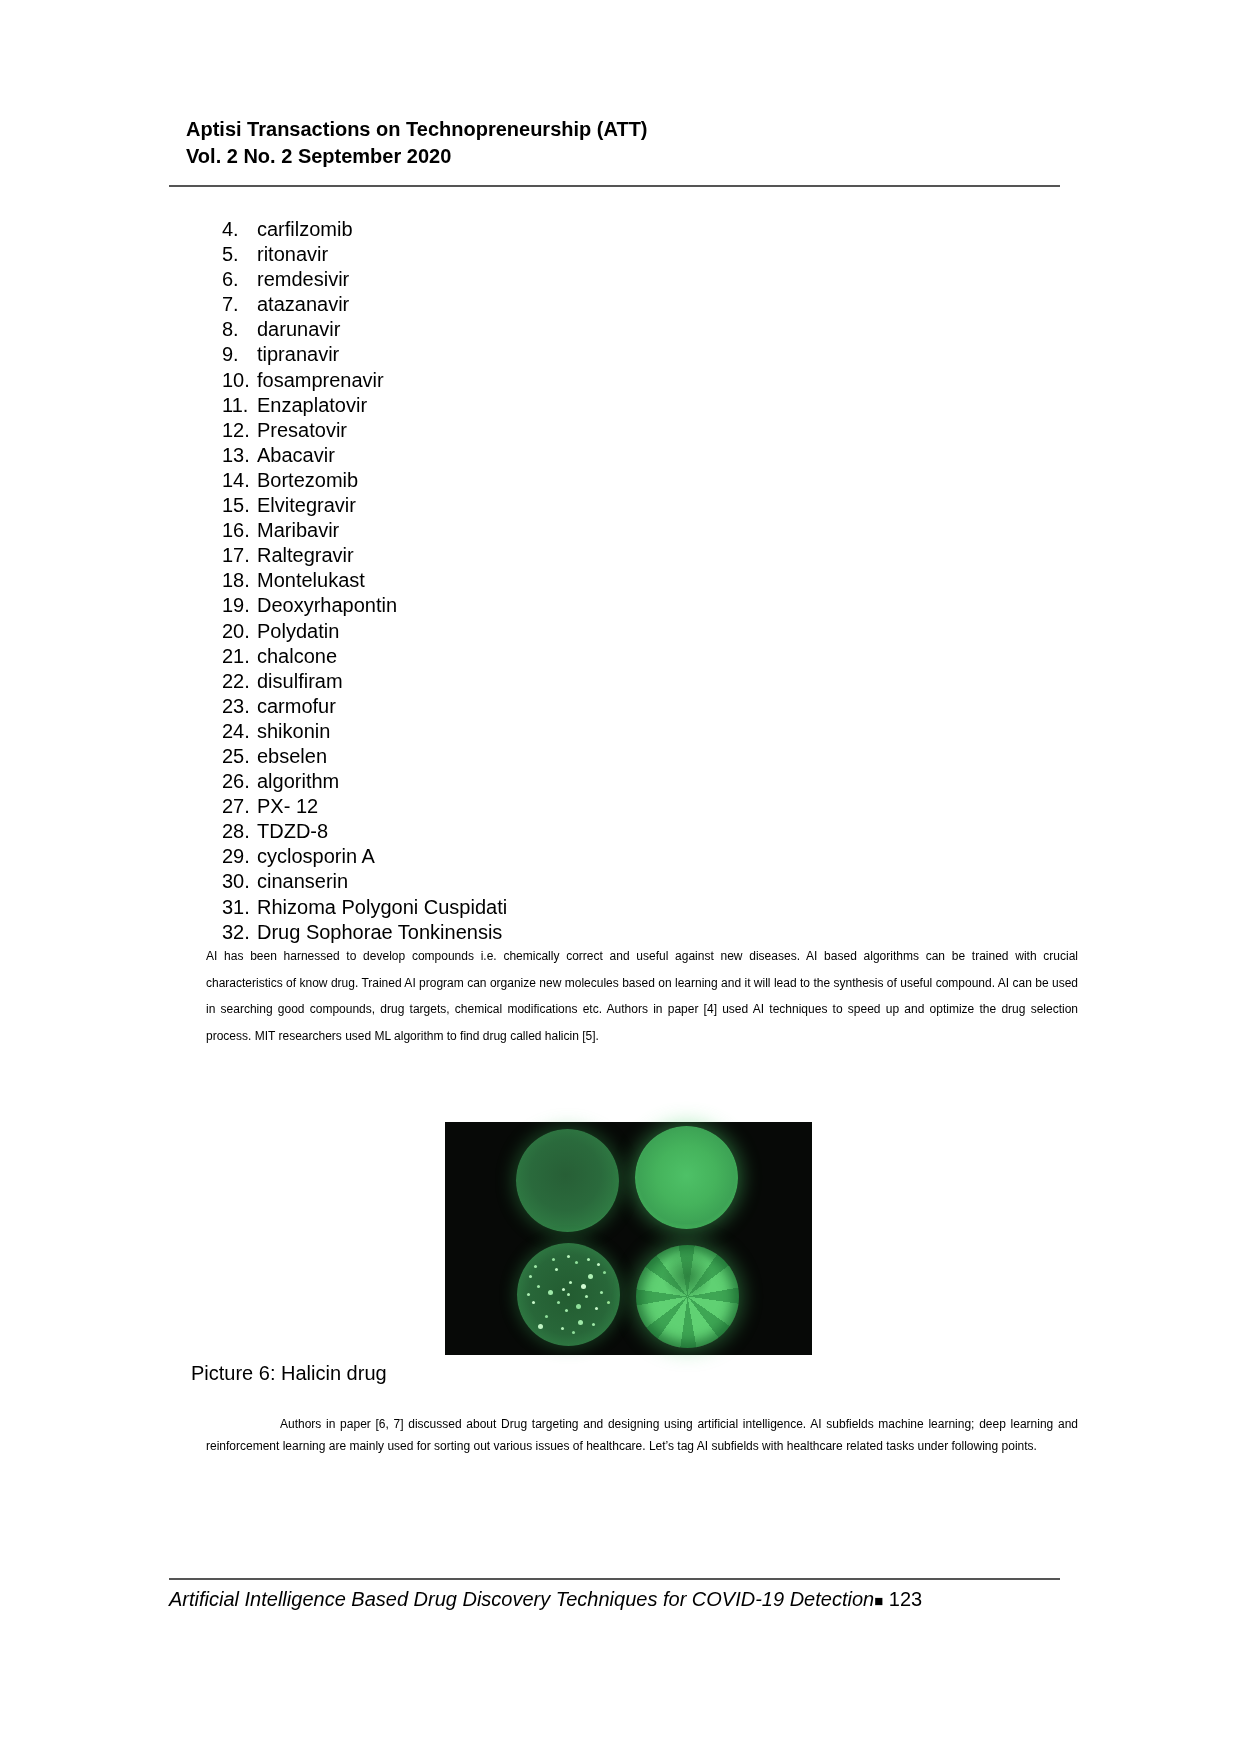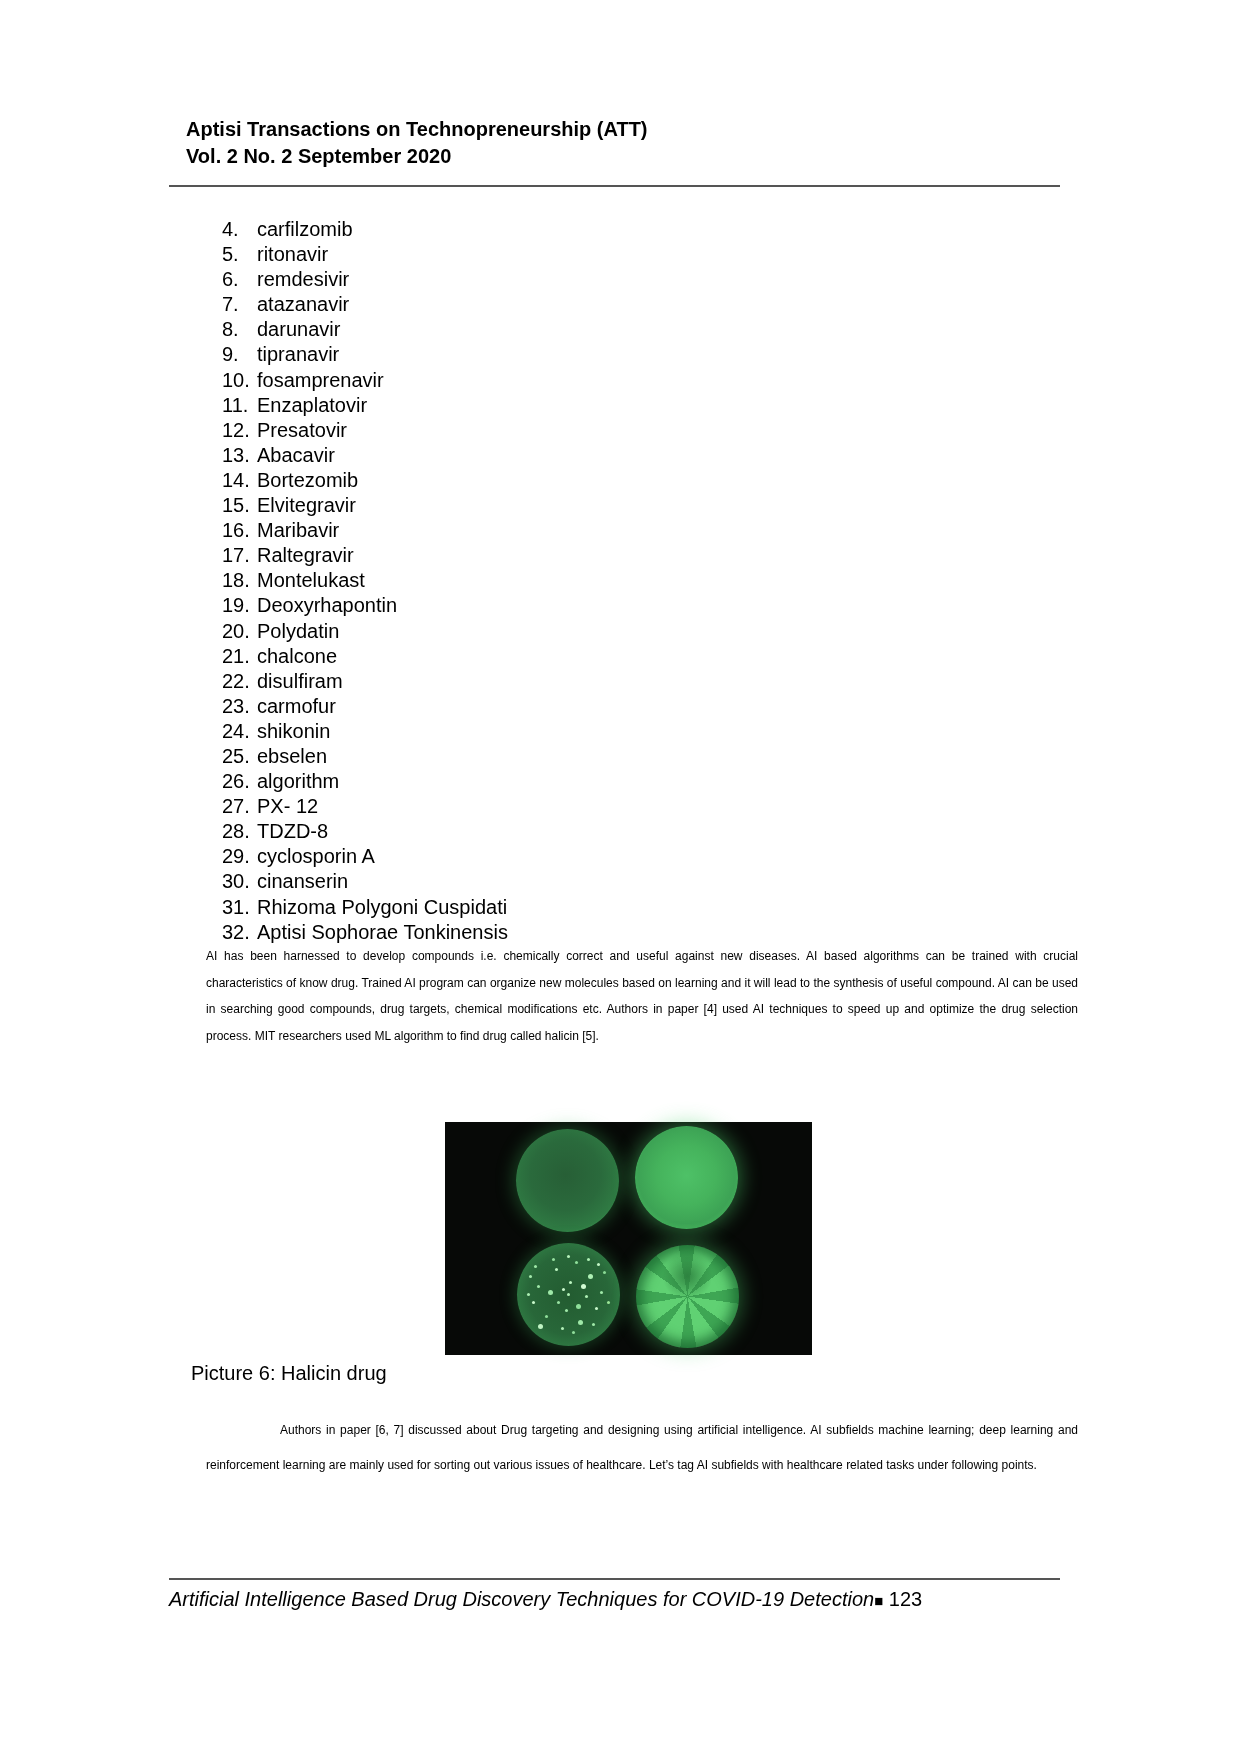--- a/index.html
+++ b/index.html
@@ -34,21 +34,21 @@
   .drug-item{
     display:flex;font-size:20px;line-height:25.1px;
   }
   .drug-item .num{width:35px;flex:0 0 35px;}
   
   .body-par{
     position:absolute;left:206px;width:872px;margin:0;
     font-size:12px;text-align:justify;
   }
   .body-par.p1{top:943px;line-height:26.5px;}
-  .body-par.p2{top:1413px;line-height:35px;text-indent:74px;}
+  .body-par.p2{top:1413px;line-height:22px;text-indent:74px;}
   
   .petri-image{
     position:absolute;left:445px;top:1122px;width:367px;height:233px;
     background:#070907;
   }
   .dish{
     position:absolute;width:103px;height:103px;border-radius:50%;
     filter:blur(0.6px);
   }
   .dish.tl{
@@ -250,21 +250,21 @@
     <span class="label">cinanserin</span>
   </li>
 
   <li class="drug-item">
     <span class="num">31.</span>
     <span class="label">Rhizoma Polygoni Cuspidati</span>
   </li>
 
   <li class="drug-item">
     <span class="num">32.</span>
-    <span class="label">Aptisi Sophorae Tonkinensis</span>
+    <span class="label">Drug Sophorae Tonkinensis</span>
   </li>
 </ol>
 
   <p class="body-par p1">AI has been harnessed to develop compounds i.e. chemically correct and useful against new diseases. AI based algorithms can be trained with crucial characteristics of know drug. Trained AI program can organize new molecules based on learning and it will lead to the synthesis of useful compound. AI can be used in searching good compounds, drug targets, chemical modifications etc. Authors in paper [4] used AI techniques to speed up and optimize the drug selection process. MIT researchers used ML algorithm to find drug called halicin [5].</p>
 
   <div class="petri-image">
     <div class="dish tl"></div>
     <div class="dish tr"></div>
     <div class="dish bl">
       <div class="speckles"></div>

